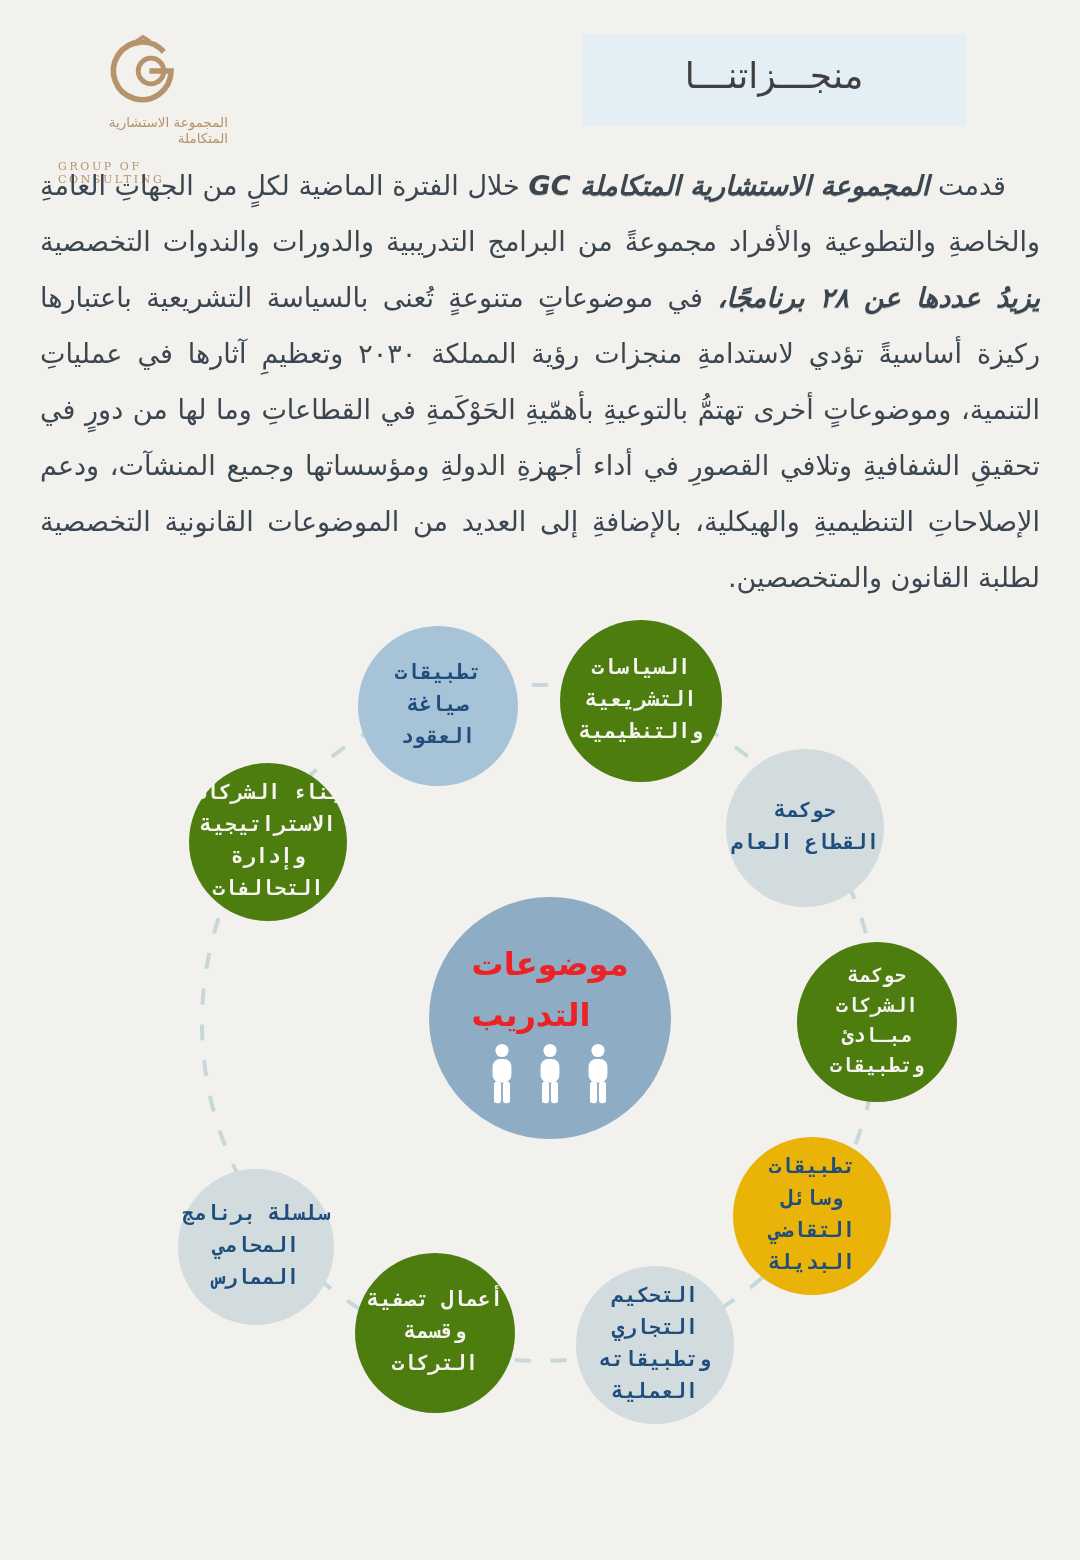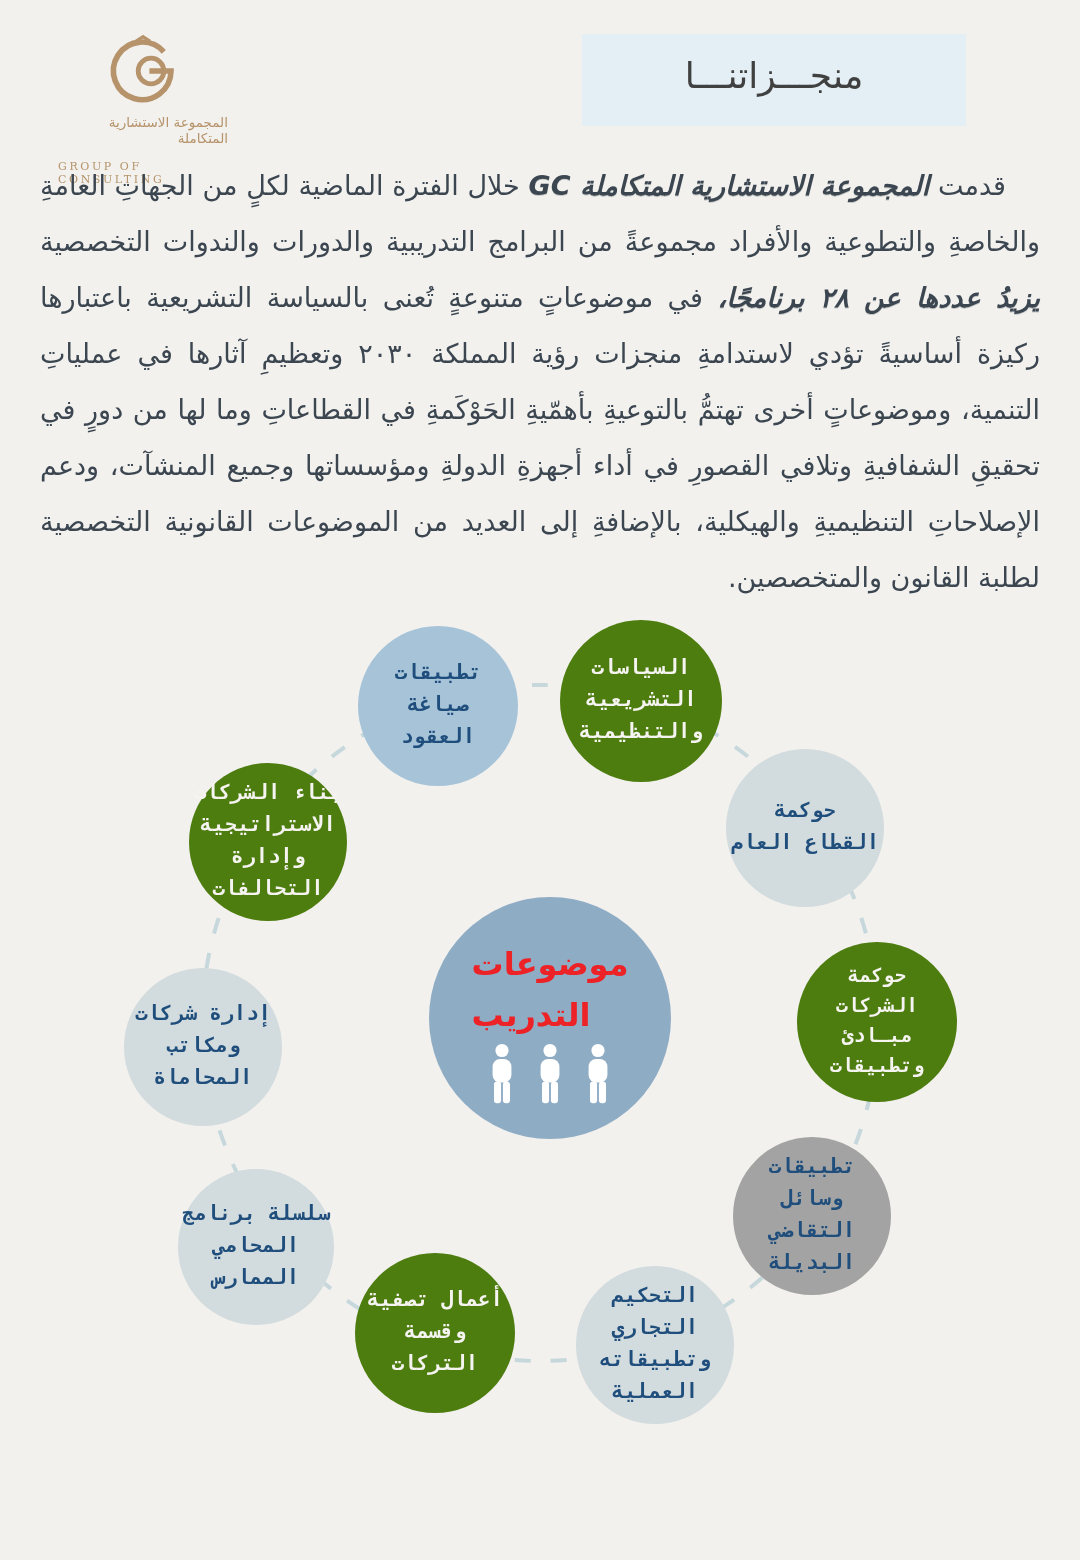--- a/index.html
+++ b/index.html
@@ -71,21 +71,21 @@
     white-space: pre-line;
     font-weight: bold;
     font-size: 20.5px;
     line-height: 1.55;
     font-family: Liberation Mono, monospace;
   }
   .dark   { background: #4d7c0f; }
   .dark .bubble-text { color: #F5F4F0; }
   .pale   { background: #D2DBDD; }
   .light  { background: #A6C3D8; }
-  .medium { background: #a3a3a3; }
+  .medium { background: #eab308; }
   .pale .bubble-text, .light .bubble-text, .medium .bubble-text { color: #1F4E7D; }
 
   .b1  { left: 358px; top: 626px;  width: 160px; height: 160px; }
   .b2  { left: 560px; top: 620px;  width: 162px; height: 162px; }
   .b3  { left: 726px; top: 749px;  width: 158px; height: 158px; }
   .b4  { left: 797px; top: 942px;  width: 160px; height: 160px; }
   .b4 .bubble-text { font-size: 19.5px; }
   .b5  { left: 733px; top: 1137px; width: 158px; height: 158px; }
   .b6  { left: 576px; top: 1266px; width: 158px; height: 158px; }
   .b7  { left: 355px; top: 1253px; width: 160px; height: 160px; }
@@ -180,25 +180,20 @@
 وقسمة
 التركات</span>
   </div>
 
   <div class="bubble b8 pale">
     <span class="bubble-text">سلسلة برنامج
 المحامي
 الممارس</span>
   </div>
 
-  <div class="bubble b9 pale">
-    <span class="bubble-text">إدارة شركات
-ومكاتب
-المحاماة</span>
-  </div>
 
   <div class="bubble b10 dark">
     <span class="bubble-text">بناء الشركات
 الاستراتيجية
 وإدارة التحالفات</span>
   </div>
 
   <div class="center-circle">
     <div class="center-title">موضوعات
 التدريب</div>

